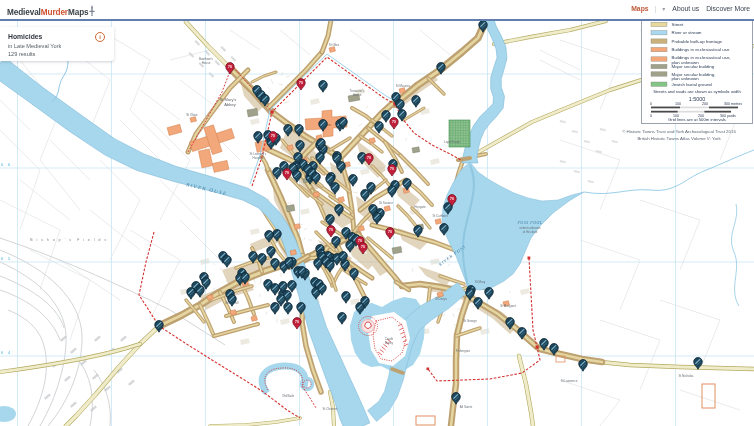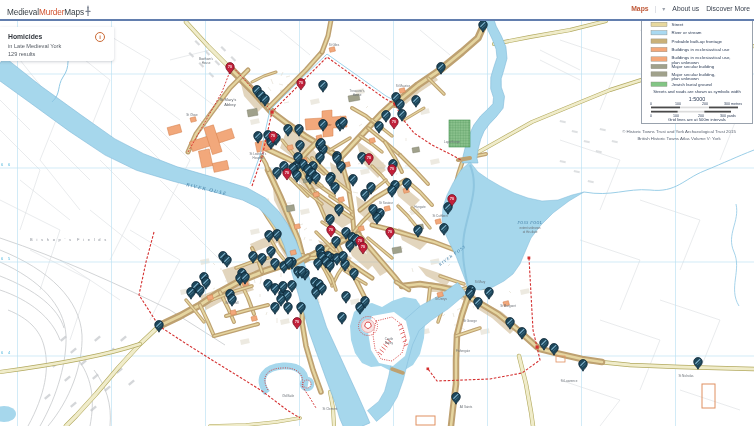--- a/index.html
+++ b/index.html
@@ -1,17 +1,17 @@
 <!DOCTYPE html>
 <html><head><meta charset="utf-8">
 <style>
 html,body{margin:0;padding:0;}
 body{width:754px;height:426px;overflow:hidden;font-family:"Liberation Sans",sans-serif;background:#fff;position:relative;}
 .hdr{position:absolute;left:0;top:0;width:754px;height:19px;background:#fff;border-bottom:2px solid #627eae;z-index:5;}
-.logo{position:absolute;left:7px;top:5px;z-index:6;font-size:8.2px;font-weight:normal;color:#3a4147;letter-spacing:-.1px;white-space:nowrap;}
+.logo{position:absolute;left:7px;top:5px;z-index:6;font-size:8.2px;font-weight:bold;color:#3a4147;letter-spacing:-.1px;white-space:nowrap;}
 .logo svg{display:inline-block;vertical-align:-2px;}
 .logo .m2{color:#d0502e;}
 .nav{position:absolute;right:4px;top:5px;z-index:6;font-size:6.8px;color:#3a4250;}
 .nav span{margin-left:7px;}
 .nav .maps{color:#c05a3a;font-weight:bold;}
 .nav .sep{color:#c9ccd4;margin-left:6px;}
 .mapwrap{position:absolute;left:0;top:21px;width:754px;height:405px;}
 .card{position:absolute;left:0;top:27px;width:114px;height:34px;background:#fff;border-radius:0 0 3px 0;box-shadow:0 1px 3px rgba(60,70,90,.25);z-index:4;}
 .card h1{margin:6px 0 0 8px;font-size:6.8px;color:#33383f;}
 .card p{margin:2.5px 0 0 8px;font-size:5.6px;color:#555b63;}

